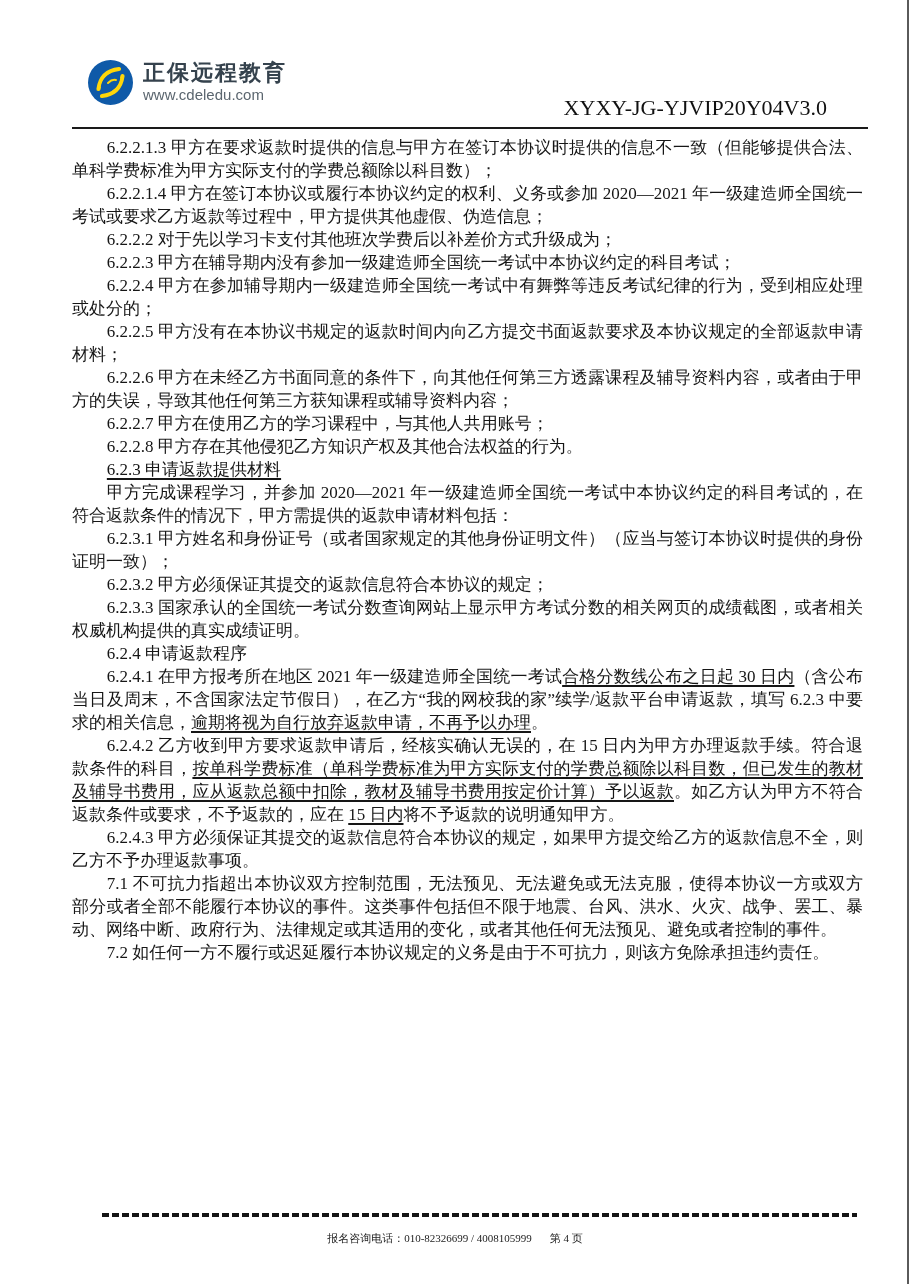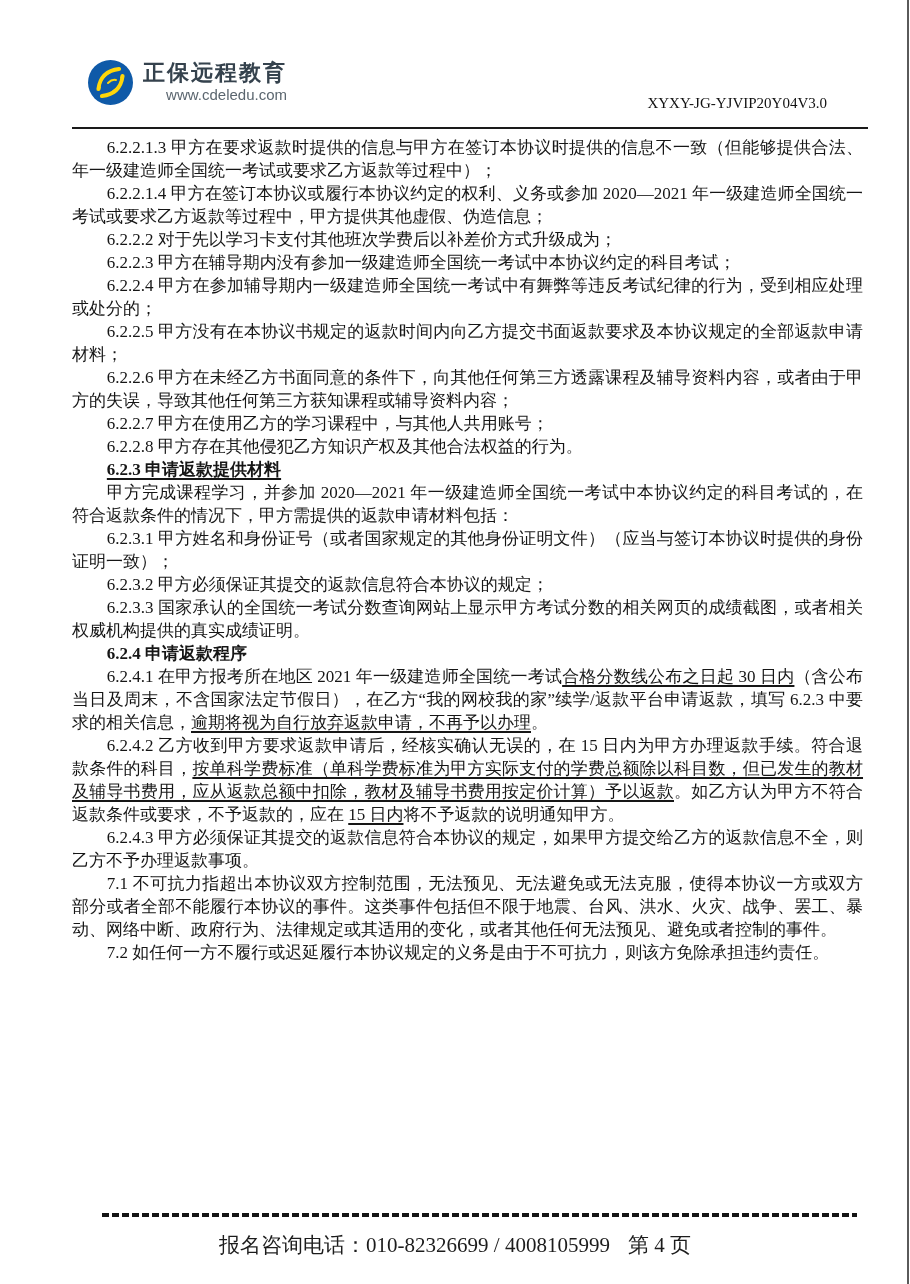--- a/index.html
+++ b/index.html
@@ -10,58 +10,58 @@
     font-family:"Liberation Serif", serif;
     color:#161616;
     overflow:hidden;
   }
   .page-edge-right{
     position:absolute;top:0;right:1px;width:2px;height:100%;
     background:#5a5a5a;
   }
   
   .header{position:absolute;top:60px;left:88px;right:47px;height:70px;}
-  .logo-row{display:flex;align-items:center;gap:10px;text-align:right;}
+  .logo-row{display:flex;align-items:center;gap:10px;}
   .logo-mark{width:45px;height:45px;flex:0 0 auto;}
   .brand-col{display:flex;flex-direction:column;justify-content:center;}
   .brand-title{
     font-family:"Liberation Sans", sans-serif;
     font-size:22px;font-weight:bold;color:#35424d;letter-spacing:2px;line-height:1.1;
   }
   .brand-url{
     font-family:"Liberation Sans", sans-serif;
     font-size:15px;font-weight:normal;color:#5b666f;line-height:1.2;
   }
   .doc-code{
     position:absolute;right:36px;top:35px;
     font-family:"Liberation Serif", serif;
-    font-size:15px;color:#111;
+    font-size:22px;color:#111;
   }
   .header-rule{
     position:absolute;top:127px;left:72px;width:796px;height:2px;background:#1a1a1a;
   }
   
   .doc-body{
     position:absolute;top:136px;left:72px;width:791px;
     font-size:17px;line-height:23px;text-align:justify;
   }
   .doc-body p{margin:0;text-indent:2.05em;}
-  .doc-body p.h{font-weight:bold;}
+  .doc-body p.h{font-weight:normal;}
   .doc-body p.sec-gap{margin-top:32px;}
   .bold{font-weight:normal;}
   .uline{text-decoration:underline;text-decoration-thickness:1.5px;text-underline-offset:3px;}
   
   .footer-dashes{
     position:absolute;left:102px;top:1213px;width:755px;height:4px;
     background:repeating-linear-gradient(90deg,#141414 0 7px,transparent 7px 10px);
   }
   .footer-line{
     position:absolute;left:0;top:1231px;width:100%;
     display:flex;justify-content:center;align-items:baseline;gap:18px;
-    font-size:21px;color:#1c1c1c;
+    font-size:11px;color:#1c1c1c;
   }
 </style>
 </head>
 <body>
 
 <div class="page-edge-right"></div>
 
 <div class="header">
   <div class="logo-row">
     <svg class="logo-mark" viewBox="0 0 45 45" aria-hidden="true">
@@ -75,21 +75,21 @@
     <div class="brand-col">
       <div class="brand-title">正保远程教育</div>
       <div class="brand-url">www.cdeledu.com</div>
     </div>
   </div>
   <div class="doc-code">XYXY-JG-YJVIP20Y04V3.0</div>
 </div>
 <div class="header-rule"></div>
 
 <div class="doc-body">
-    <p><span>6.2.2.1.3 甲方在要求返款时提供的信息与甲方在签订本协议时提供的信息不一致（但能够提供合法、年一级建造师全国统一考试或要求乙方返款等过程中）；</span></p>
+    <p><span>6.2.2.1.3 甲方在要求返款时提供的信息与甲方在签订本协议时提供的信息不一致（但能够提供合法、单科学费标准为甲方实际支付的学费总额除以科目数）；</span></p>
     <p><span>6.2.2.1.4 甲方在签订本协议或履行本协议约定的权利、义务或参加 2020—2021 年一级建造师全国统一考试或要求乙方返款等过程中，甲方提供其他虚假、伪造信息；</span></p>
     <p><span>6.2.2.2 对于先以学习卡支付其他班次学费后以补差价方式升级成为；</span></p>
     <p><span>6.2.2.3 甲方在辅导期内没有参加一级建造师全国统一考试中本协议约定的科目考试；</span></p>
     <p><span>6.2.2.4 甲方在参加辅导期内一级建造师全国统一考试中有舞弊等违反考试纪律的行为，受到相应处理或处分的；</span></p>
     <p><span>6.2.2.5 甲方没有在本协议书规定的返款时间内向乙方提交书面返款要求及本协议规定的全部返款申请材料；</span></p>
     <p><span>6.2.2.6 甲方在未经乙方书面同意的条件下，向其他任何第三方透露课程及辅导资料内容，或者由于甲方的失误，导致其他任何第三方获知课程或辅导资料内容；</span></p>
     <p><span>6.2.2.7 甲方在使用乙方的学习课程中，与其他人共用账号；</span></p>
     <p><span>6.2.2.8 甲方存在其他侵犯乙方知识产权及其他合法权益的行为。</span></p>
     <p class="h"><span class="uline">6.2.3 申请返款提供材料</span></p>
     <p><span>甲方完成课程学习，并参加 2020—2021 年一级建造师全国统一考试中本协议约定的科目考试的，在符合返款条件的情况下，甲方需提供的返款申请材料包括：</span></p>

